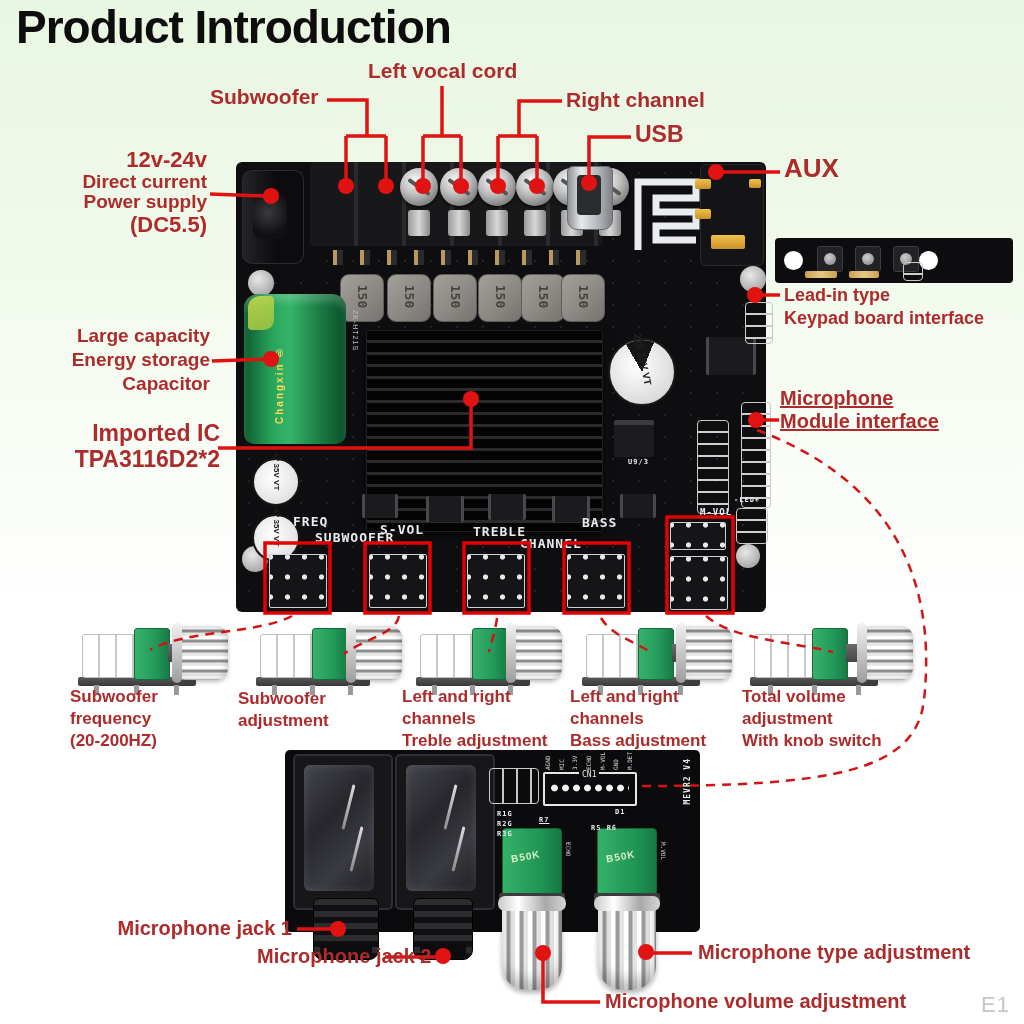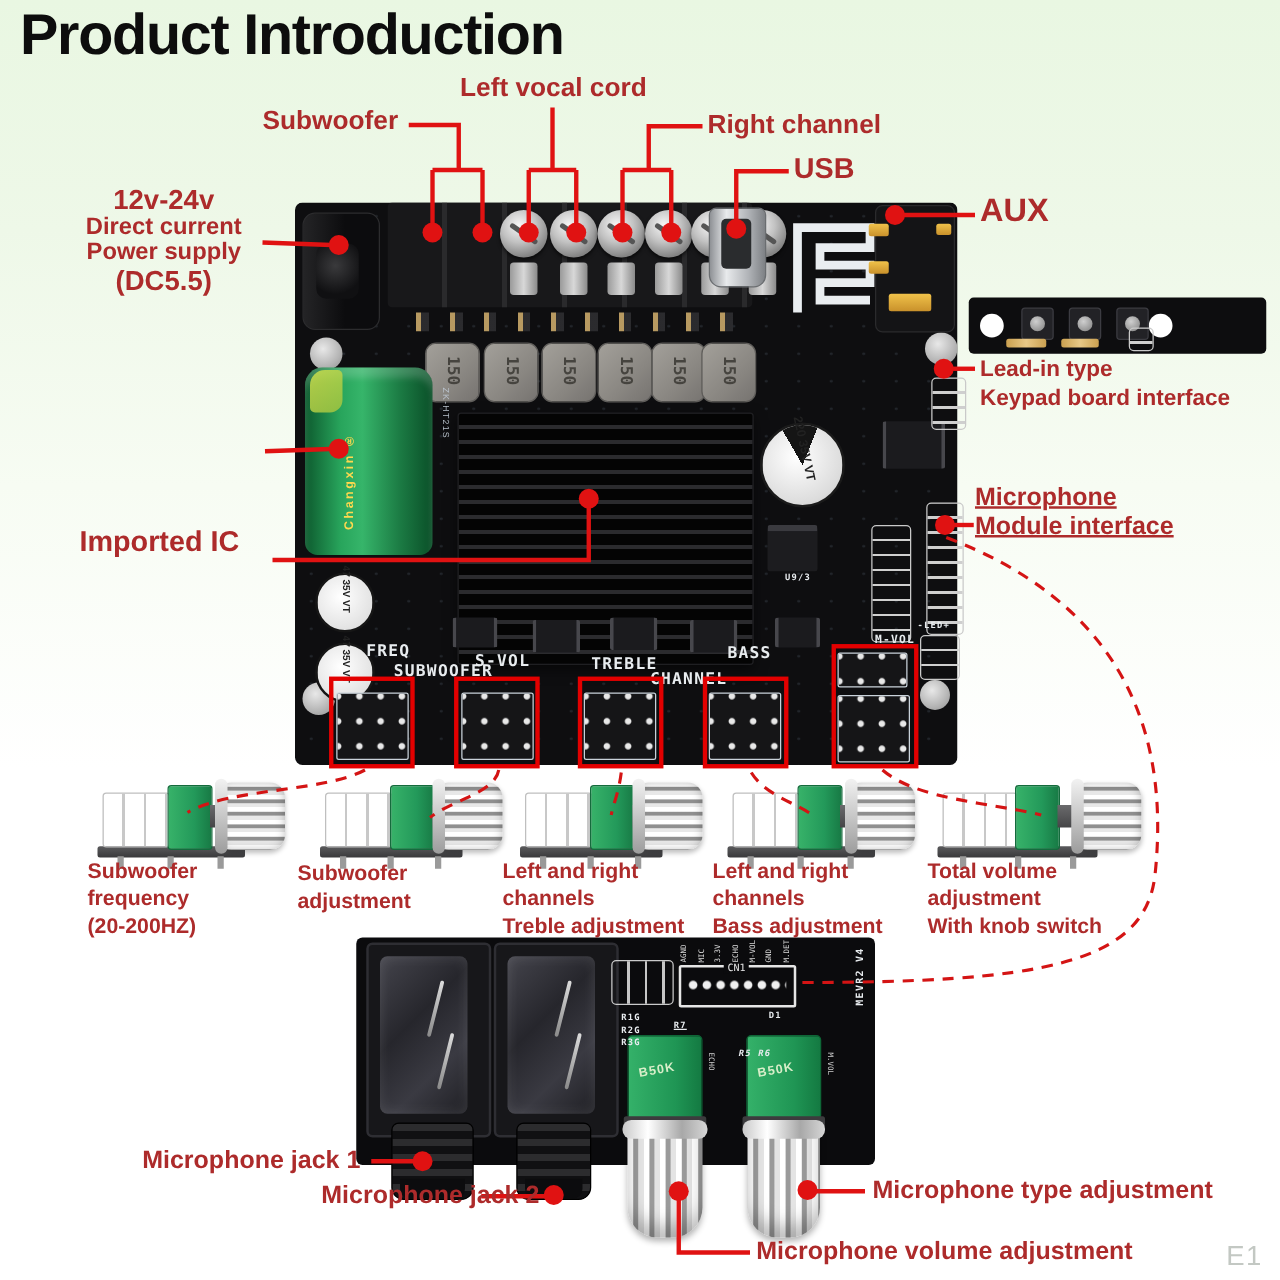--- a/index.html
+++ b/index.html
@@ -4,21 +4,21 @@
 <style>
   html,body{margin:0;padding:0;}
   #page{position:relative;width:1024px;height:1024px;overflow:hidden;
     font-family:"Liberation Sans",sans-serif;
     background:linear-gradient(180deg,#e9f7e2 0%,#eef8e8 18%,#f7fcf3 38%,#ffffff 60%,#ffffff 100%);}
   .abs{position:absolute;}
   
   #title{left:16px;top:0px;font-size:46px;font-weight:800;color:#0d0d0d;letter-spacing:-1px;z-index:5;}
   
   .lab{color:#ad2b2b;z-index:50;white-space:nowrap;font-weight:600;}
-  .lab.rt{text-align:center;}
+  .lab.rt{text-align:right;}
   .lab.ct{text-align:left;white-space:normal;font-weight:600;}
   
   #board{left:236px;top:162px;width:530px;height:450px;background:#0e0e10;border-radius:6px;z-index:10;
     background-image:radial-gradient(rgba(150,175,200,.14) 1px,transparent 1.6px);background-size:26px 22px;}
   .hole{background:radial-gradient(circle at 40% 35%,#e8e8e8,#b5b5b5 60%,#8f8f8f);border-radius:50%;}
   #dcjack{left:6px;top:8px;width:60px;height:92px;background:linear-gradient(90deg,#242426,#0c0c0e 55%);border-radius:10px;border:1px solid #2c2c2e;}
   #dcjack::after{content:"";position:absolute;left:10px;top:24px;width:34px;height:44px;border-radius:8px;background:radial-gradient(circle at 45% 40%,#3a3a3c,#101012 70%);}
   #terms{left:74px;top:0px;width:292px;height:84px;background:#18181a;border-radius:4px;
     background-image:repeating-linear-gradient(90deg,transparent 0 44px,#2a2a2c 44px 48px);}
   .screw{position:absolute;top:6px;width:38px;height:38px;border-radius:50%;
@@ -292,21 +292,21 @@
         <span>GND</span>
       <span>M.DET</span>
     </div>
     <div id="cn1">
       <div class="dots"></div>
       <div id="cn1lab">CN1</div>
     </div>
     <div class="silk" style="left:212px;top:60px;font-size:7px;line-height:1.4;width:30px;white-space:pre-line;">R1G R2G R3G</div>
     <div class="silk" style="left:254px;top:66px;font-size:7px;text-decoration:underline;">R7</div>
     <div class="silk" style="left:330px;top:58px;font-size:7px;">D1</div>
-    <div class="silk" style="left:306px;top:89px;font-size:7px;font-style:italic;">R5 R6</div>
+    <div class="silk" style="left:306px;top:74px;font-size:7px;">R5 R6</div>
     <div class="silk" style="left:398px;top:8px;font-size:8px;writing-mode:vertical-rl;transform:rotate(180deg);">MEVR2 V4</div>
     <div class="gpot" style="left:217px;">
         <div class="stamp">B50K</div>
       </div>
     <div class="gpot" style="left:312px;">
         <div class="stamp">B50K</div>
       </div>
     <div class="gtag" style="left:280px;top:92px;">ECHO</div>
     <div class="gtag" style="left:375px;top:92px;">M.VOL</div>
   </div>
@@ -373,22 +373,28 @@
   <div class="lab abs" style="left:566px;top:88px;font-size:21px;">Right channel</div>
   <div class="lab abs" style="left:635px;top:121px;font-size:23px;">USB</div>
   <div class="lab abs" style="left:784px;top:153px;font-size:26px;">AUX</div>
 
   <div class="lab rt abs" style="left:55px;top:148px;width:152px;line-height:1.08;">
     <div style="font-size:22px;">12v-24v</div>
     <div style="font-size:19px;">Direct current</div>
     <div style="font-size:19px;">Power supply</div>
     <div style="font-size:22px;">(DC5.5)</div>
   </div>
+  <div class="lab rt abs" style="left:60px;top:324px;width:150px;font-size:19px;line-height:1.25;">
+    <div>Large capacity</div>
+    <div>Energy storage</div>
+    <div>Capacitor</div>
+  </div>
   <div class="lab rt abs" style="left:35px;top:420px;width:185px;font-size:23px;line-height:1.15;">
     <div>Imported IC</div>
+    <div>TPA3116D2*2</div>
   </div>
 
   <div class="lab abs" style="left:784px;top:284px;font-size:18px;line-height:1.25;">
     <div>Lead-in type</div>
     <div>Keypad board interface</div>
   </div>
   <div class="lab abs" style="left:780px;top:387px;font-size:20px;line-height:1.15;text-decoration:underline;">
     <div>Microphone</div>
     <div>Module interface</div>
   </div>

